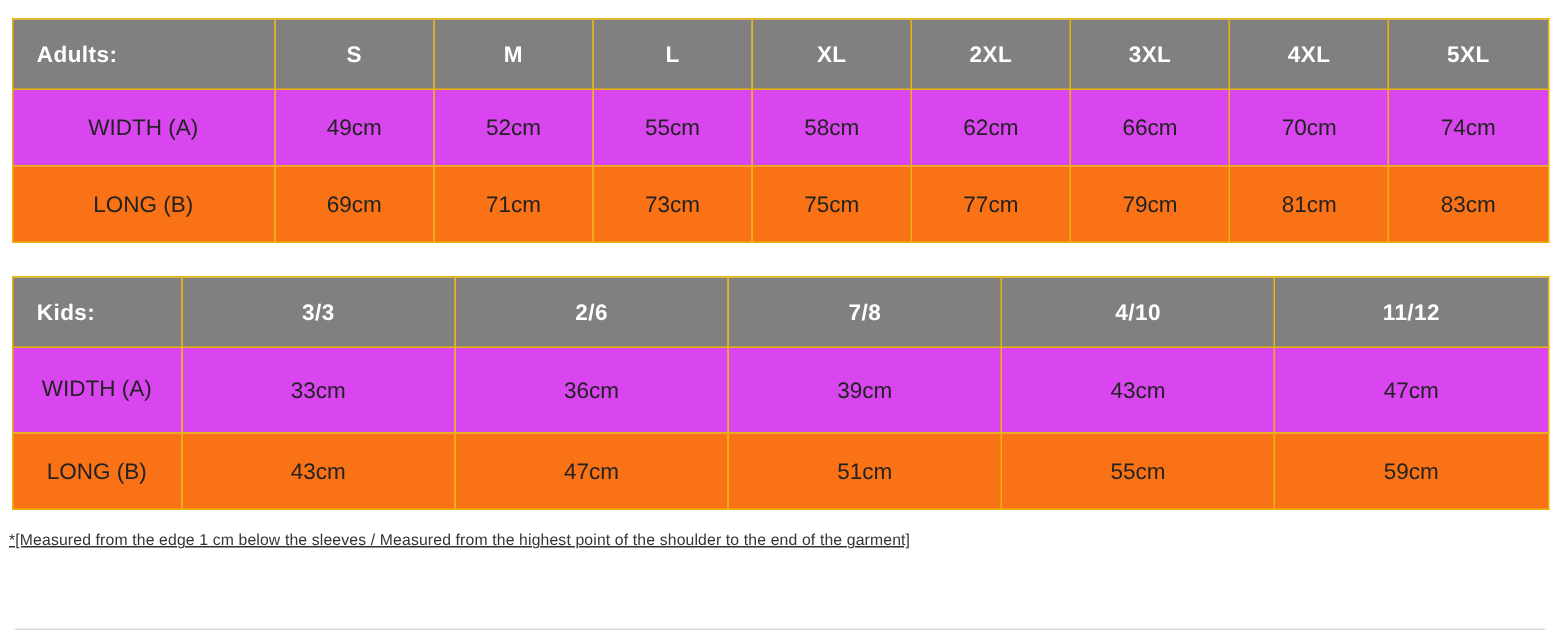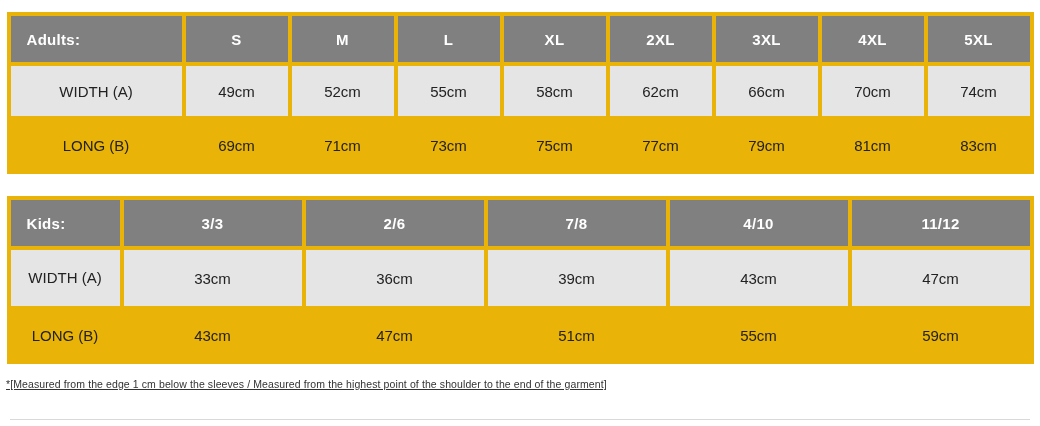--- a/index.html
+++ b/index.html
@@ -22,46 +22,46 @@
     padding: 12px 0 0 0;
     position: relative;
   }
   table.size-table {
     border-collapse: collapse;
     width: 1025px;
     margin: 0 auto;
     table-layout: fixed;
   }
   table.size-table td, table.size-table th {
-    border: 4px solid #eab308;
+    border: 1px solid #eab308;
     text-align: center;
     vertical-align: middle;
     font-size: 15px;
     padding: 0;
   }
   
   .hdr-row th {
     background: #808080;
     color: #ffffff;
     font-weight: bold;
     font-size: 16px;
     height: 46px;
     letter-spacing: 0.3px;
   }
   .hdr-row th.label-cell {
     text-align: left;
     padding-left: 16px;
   }
   
   .row-a td {
-    background: #e5e5e5;
+    background: #d946ef;
     height: 50px;
   }
   .row-b td {
-    background: #eab308;
+    background: #f97316;
     height: 50px;
   }
   td.label-cell, th.label-cell {
     text-align: left;
     padding-left: 16px;
     font-size: 15px;
   }
   .kids-table .row-a td { height: 56px; }
   .kids-table .row-b td { height: 50px; }
   .gap {

